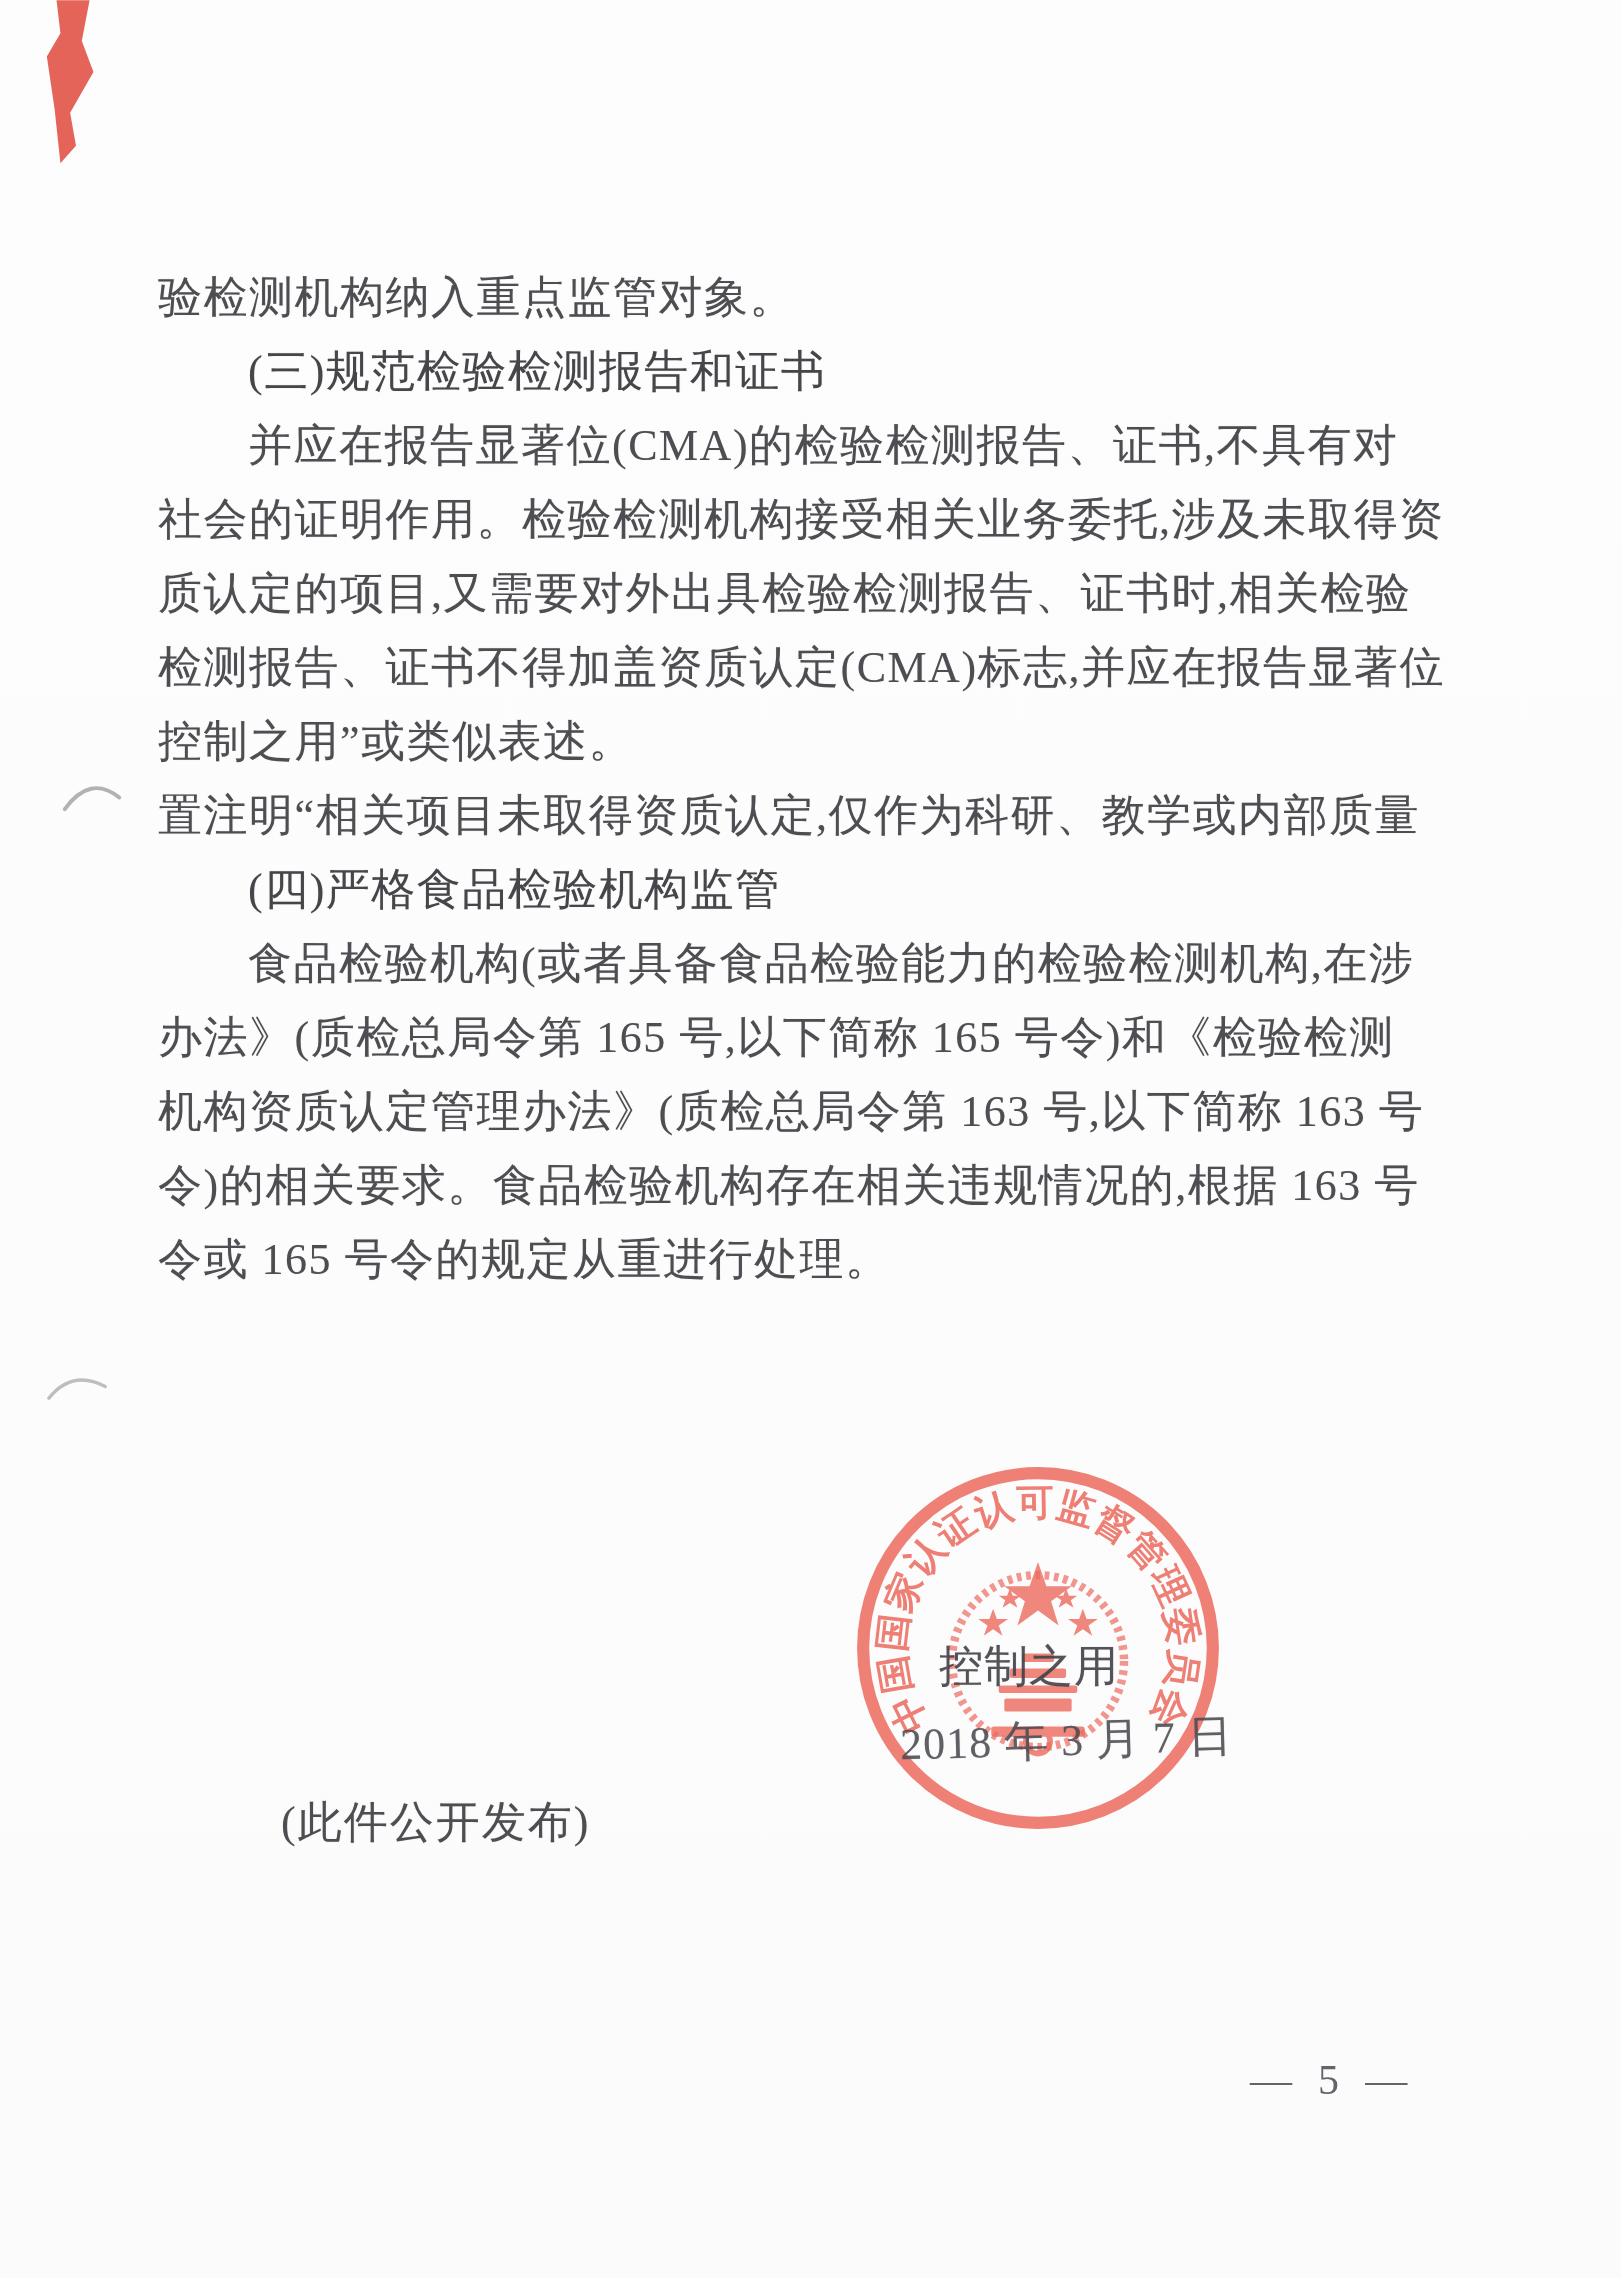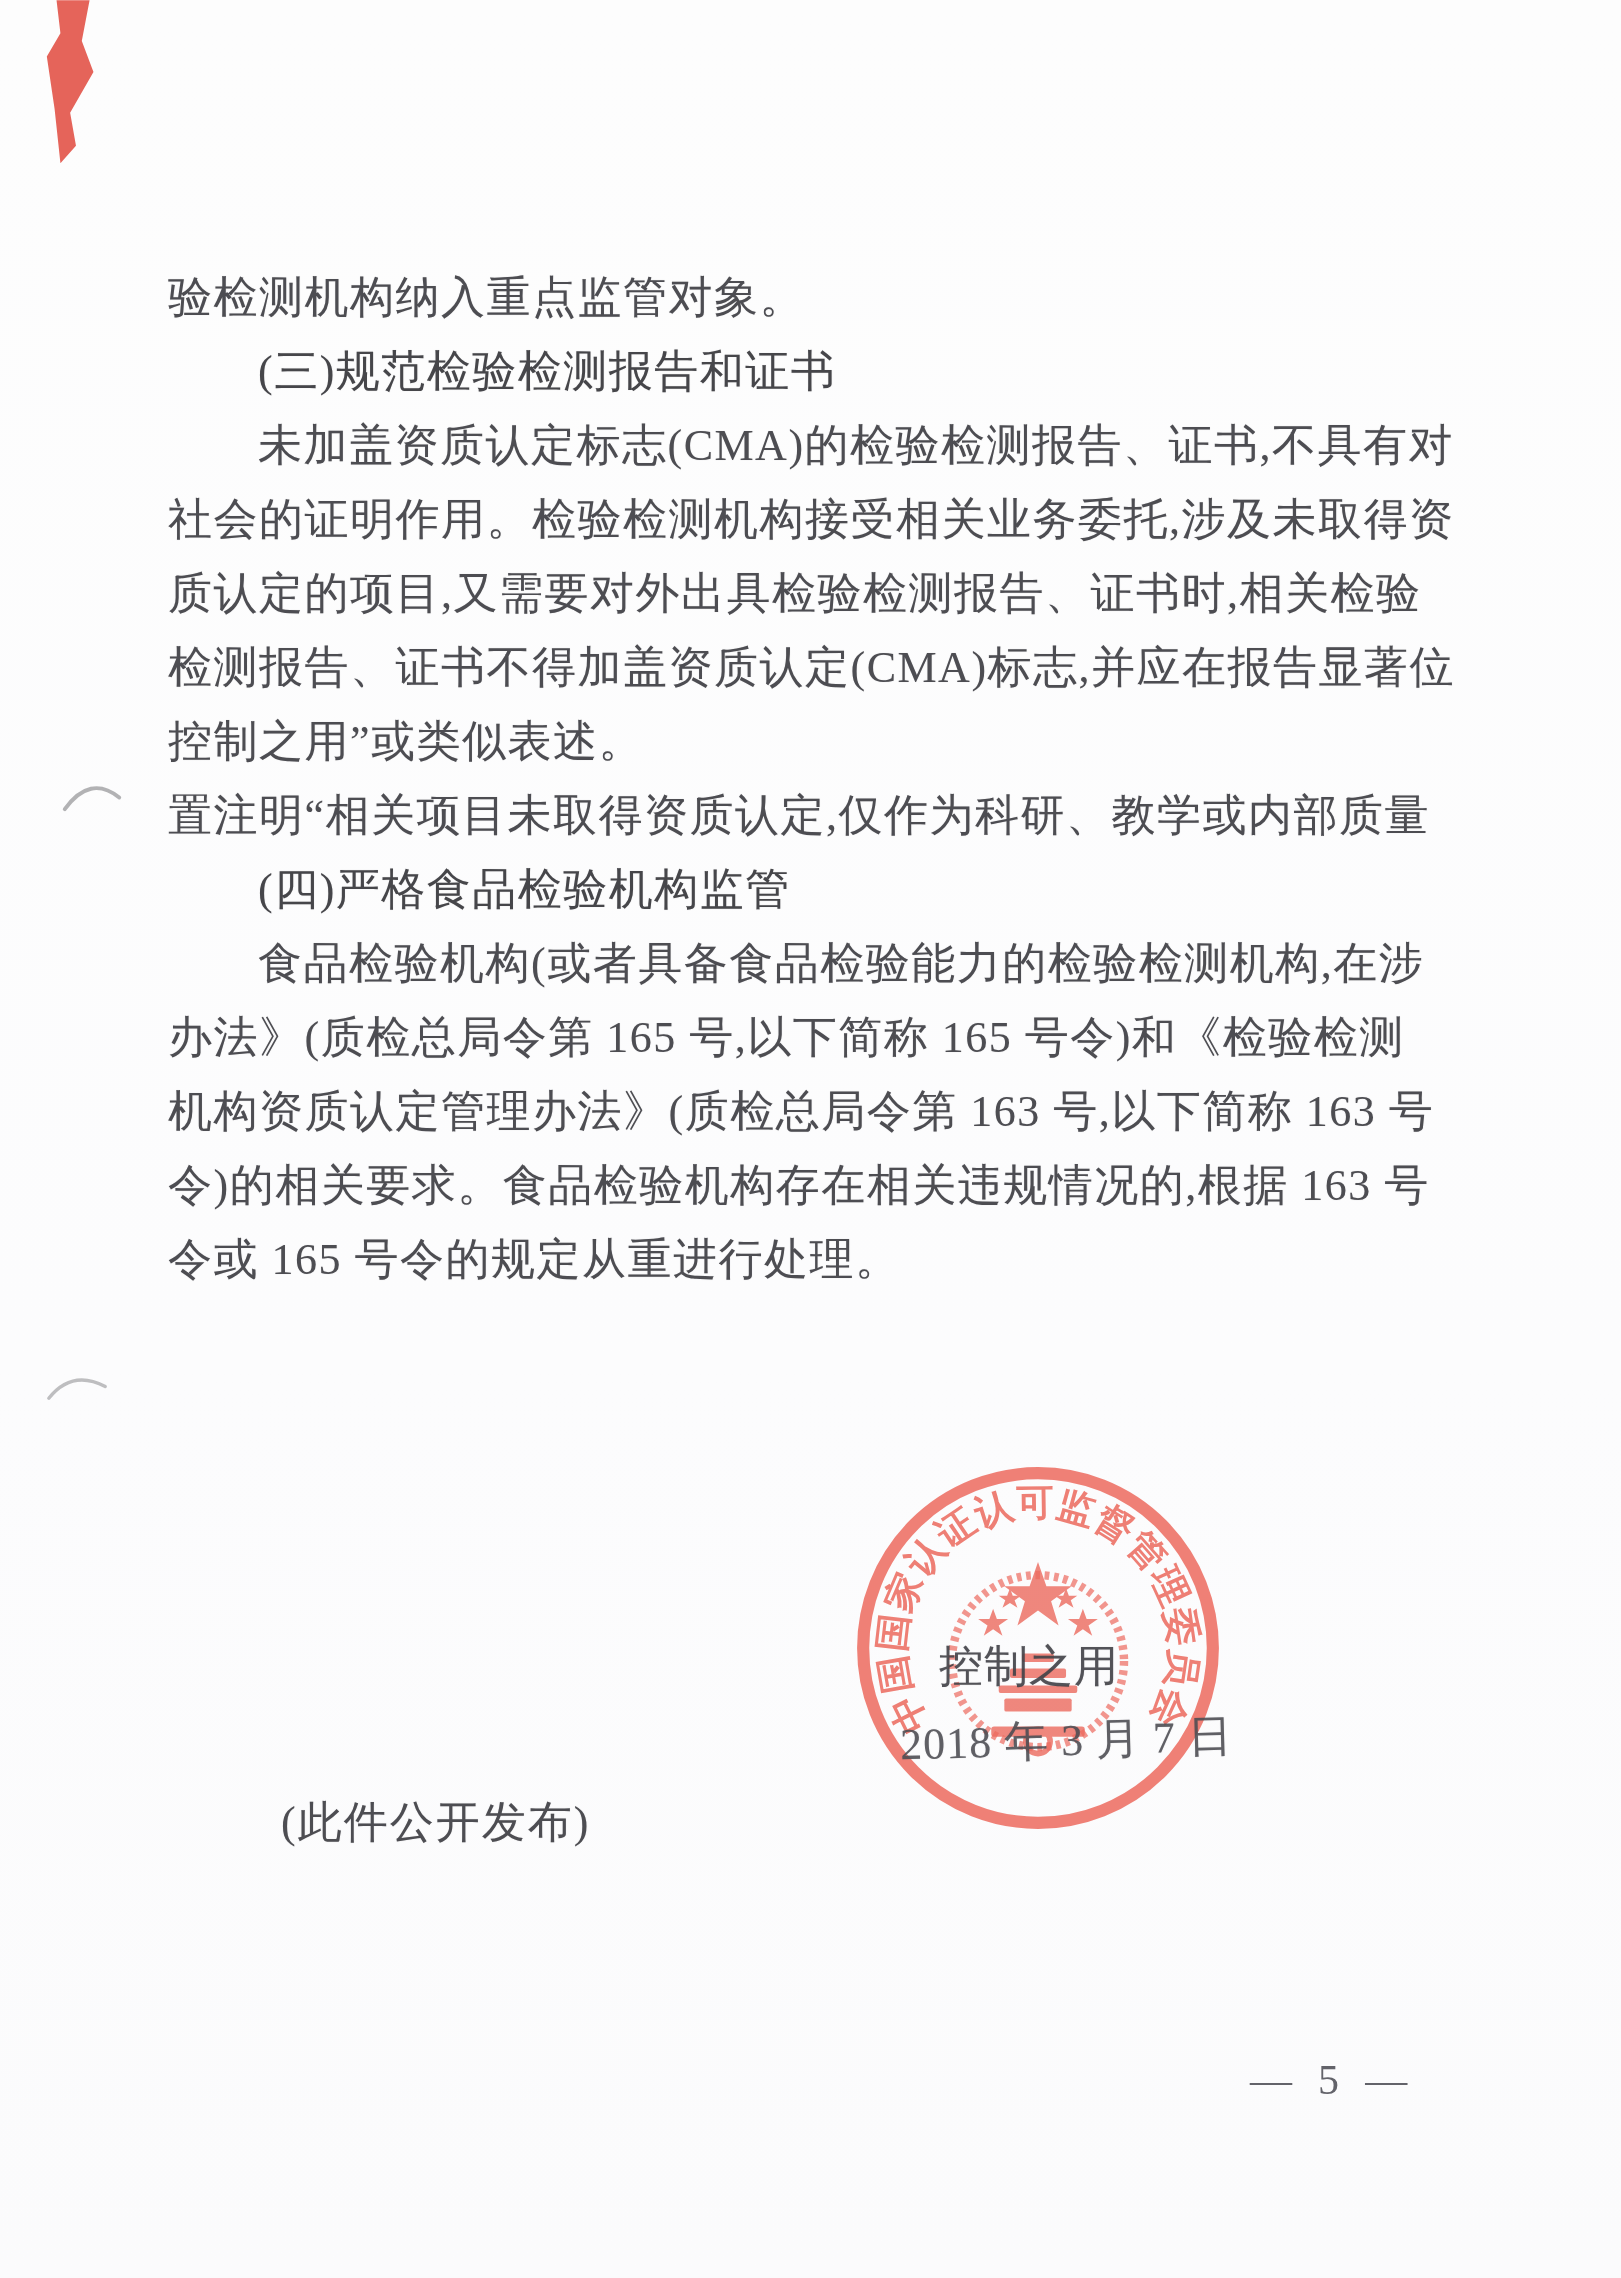--- a/index.html
+++ b/index.html
@@ -9,21 +9,21 @@
     font-family:"Liberation Serif","DejaVu Serif",serif;
     position:relative;
     overflow:hidden;
   }
   .page{
     position:absolute;inset:0;
     background:linear-gradient(180deg,#fdfdfd 0%,#fcfcfd 60%,#fbfbfc 100%);
   }
   
   .text-block{
-    position:absolute;left:168px;top:261px;width:1319px;
+    position:absolute;left:158px;top:261px;width:1319px;
     color:#4d4d52;
   }
   .text-line{
     height:74px;line-height:74px;
     font-size:44px;letter-spacing:1.5px;
     white-space:nowrap;
     text-shadow:0 0 1px rgba(80,80,85,.25);
   }
   .text-line.indent{padding-left:90px;}
   .text-line.heading{font-weight:400;color:#46464a;}
@@ -76,21 +76,21 @@
   <svg class="pen-mark-1" width="70" height="59" viewBox="0 0 72 60">
     <path d="M8,42 Q34,6 64,30" fill="none" stroke-width="4" stroke-linecap="round" opacity="0.65" stroke="#8a8a8e"></path>
   </svg>
   <svg class="pen-mark-2" width="70" height="51" viewBox="0 0 72 52">
     <path d="M6,36 Q30,6 64,24" fill="none" stroke-width="3.5" stroke-linecap="round" opacity="0.55" stroke="#8a8a8e"></path>
   </svg>
 
   <div class="text-block">
     <div class="text-line">验检测机构纳入重点监管对象。</div>
     <div class="text-line indent heading">(三)规范检验检测报告和证书</div>
-    <div class="text-line indent">未加盖资质认定标志(CMA)的检验检测报告、证书,不具有对</div>
+    <div class="text-line indent">并应在报告显著位(CMA)的检验检测报告、证书,不具有对</div>
     <div class="text-line">社会的证明作用。检验检测机构接受相关业务委托,涉及未取得资</div>
     <div class="text-line">质认定的项目,又需要对外出具检验检测报告、证书时,相关检验</div>
     <div class="text-line">检测报告、证书不得加盖资质认定(CMA)标志,并应在报告显著位</div>
     <div class="text-line">控制之用”或类似表述。</div>
     <div class="text-line">置注明“相关项目未取得资质认定,仅作为科研、教学或内部质量</div>
     <div class="text-line indent heading">(四)严格食品检验机构监管</div>
     <div class="text-line indent">食品检验机构(或者具备食品检验能力的检验检测机构,在涉</div>
     <div class="text-line">办法》(质检总局令第 165 号,以下简称 165 号令)和《检验检测</div>
     <div class="text-line">机构资质认定管理办法》(质检总局令第 163 号,以下简称 163 号</div>
     <div class="text-line">令)的相关要求。食品检验机构存在相关违规情况的,根据 163 号</div>

